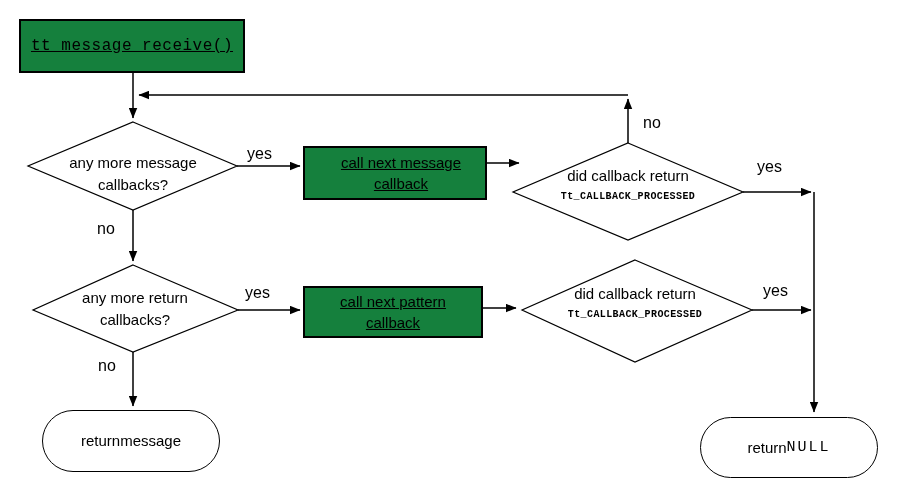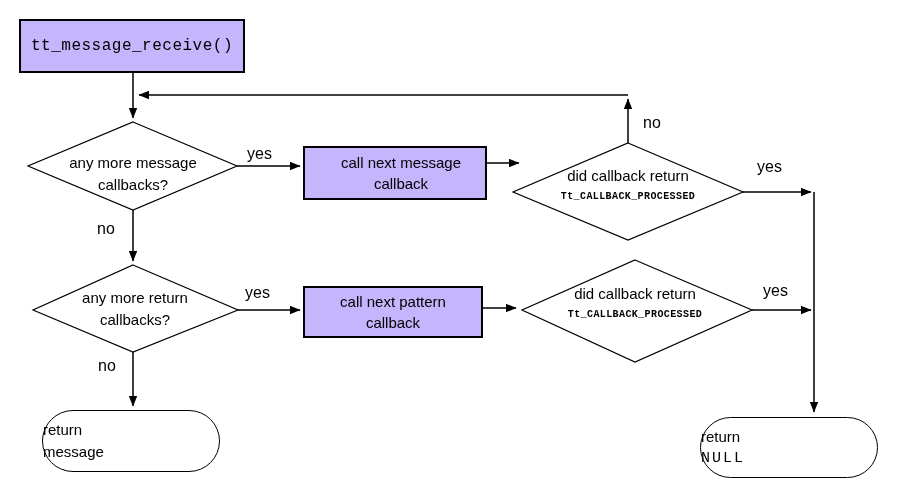--- a/index.html
+++ b/index.html
@@ -20,38 +20,38 @@
     position: absolute;
     left: 0;
     top: 0;
     width: 899px;
     height: 499px;
   }
   .node-box {
     position: absolute;
     box-sizing: border-box;
     border: 2px solid #000000;
-    background: #c4b5fd;
+    background: #15803d;
     display: flex;
     flex-direction: column;
     align-items: center;
     justify-content: center;
     text-align: center;
     font-size: 15px;
     line-height: 1.4;
+    text-decoration: underline;
   }
   .node-stadium {
     position: absolute;
     box-sizing: border-box;
     border: 1.5px solid #000000;
     border-radius: 31px;
     background: #ffffff;
     display: flex;
-    flex-direction: column;
-    align-items: flex-start;
+    align-items: center;
     justify-content: center;
     text-align: center;
     font-size: 15px;
     line-height: 1.45;
   }
   .diamond-text {
     position: absolute;
     text-align: center;
     font-size: 15px;
     line-height: 1.45;

